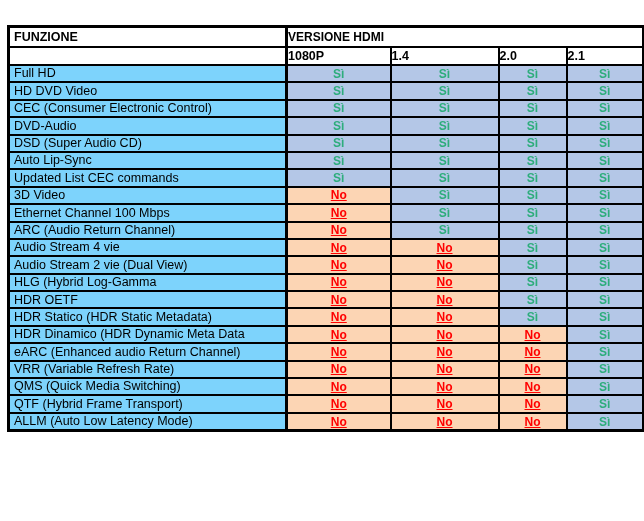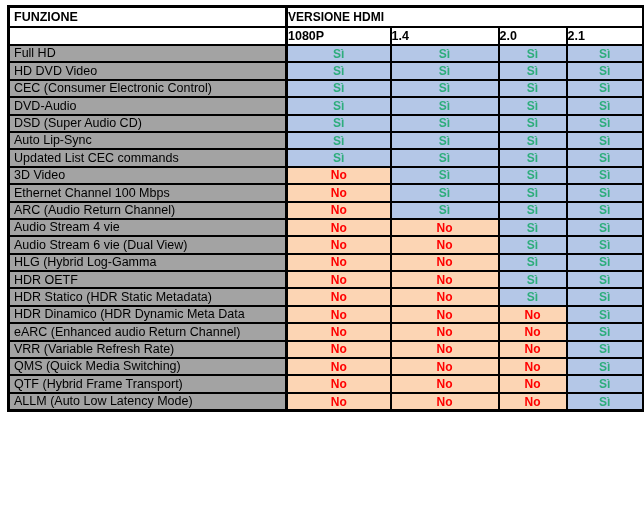--- a/index.html
+++ b/index.html
@@ -13,21 +13,21 @@
   }
   .canvas {
     position: relative;
     width: 644px;
     height: 521px;
     background: #ffffff;
   }
   table.hdmi-table {
     position: absolute;
     left: 7px;
-    top: 5px;
+    top: 25px;
     width: 635px;
     border-collapse: collapse;
     table-layout: fixed;
     border: 3px solid var(--border, #000);
   }
   .hdmi-table th, .hdmi-table td {
     border: 2px solid var(--border, #000);
     padding: 0;
     font-size: 12px;
     line-height: 1;
@@ -44,40 +44,41 @@
   .hdmi-table thead tr.row2 th { height: 16px; }
   .hdmi-table th.col-funzione {
     text-align: left;
     padding-left: 4px;
     font-size: 12.5px;
   }
   .hdmi-table th.col-versione { text-align: left; }
   .hdmi-table th.col-version-num { text-align: left; font-size: 12.5px; }
   .hdmi-table tbody td { height: 15.4px; }
   .hdmi-table td.label {
-    background: #a3a3a3;
+    background: #7dd3fc;
     text-align: left;
     padding-left: 4px;
     font-size: 12.5px;
     font-weight: normal;
     color: #000000;
     margin-left: 16px;
   }
   .hdmi-table td.val {
     text-align: center;
     font-weight: bold;
     font-size: 12px;
   }
   .hdmi-table td.val.yes {
     background: var(--yes-bg, #b4c7e7);
     color: var(--yes-text, #2ead7c);
   }
   .hdmi-table td.val.no {
     background: var(--no-bg, #fcd5b4);
     color: var(--no-text, #ff0000);
+    text-decoration: underline;
   }
 </style>
 </head>
 <body>
 
 <div class="canvas">
   <table class="hdmi-table">
     <colgroup>
       <col style="width:278px">
       <col style="width:104px">
@@ -170,21 +171,21 @@
           <td class="val yes">Sì</td>
         </tr>
         <tr>
           <td class="label">Audio Stream 4 vie</td>
           <td class="val no">No</td>
           <td class="val no">No</td>
           <td class="val yes">Sì</td>
           <td class="val yes">Sì</td>
         </tr>
         <tr>
-          <td class="label">Audio Stream 6 vie (Dual View)</td>
+          <td class="label">Audio Stream 2 vie (Dual View)</td>
           <td class="val no">No</td>
           <td class="val no">No</td>
           <td class="val yes">Sì</td>
           <td class="val yes">Sì</td>
         </tr>
         <tr>
           <td class="label">HLG (Hybrid Log-Gamma</td>
           <td class="val no">No</td>
           <td class="val no">No</td>
           <td class="val yes">Sì</td>

